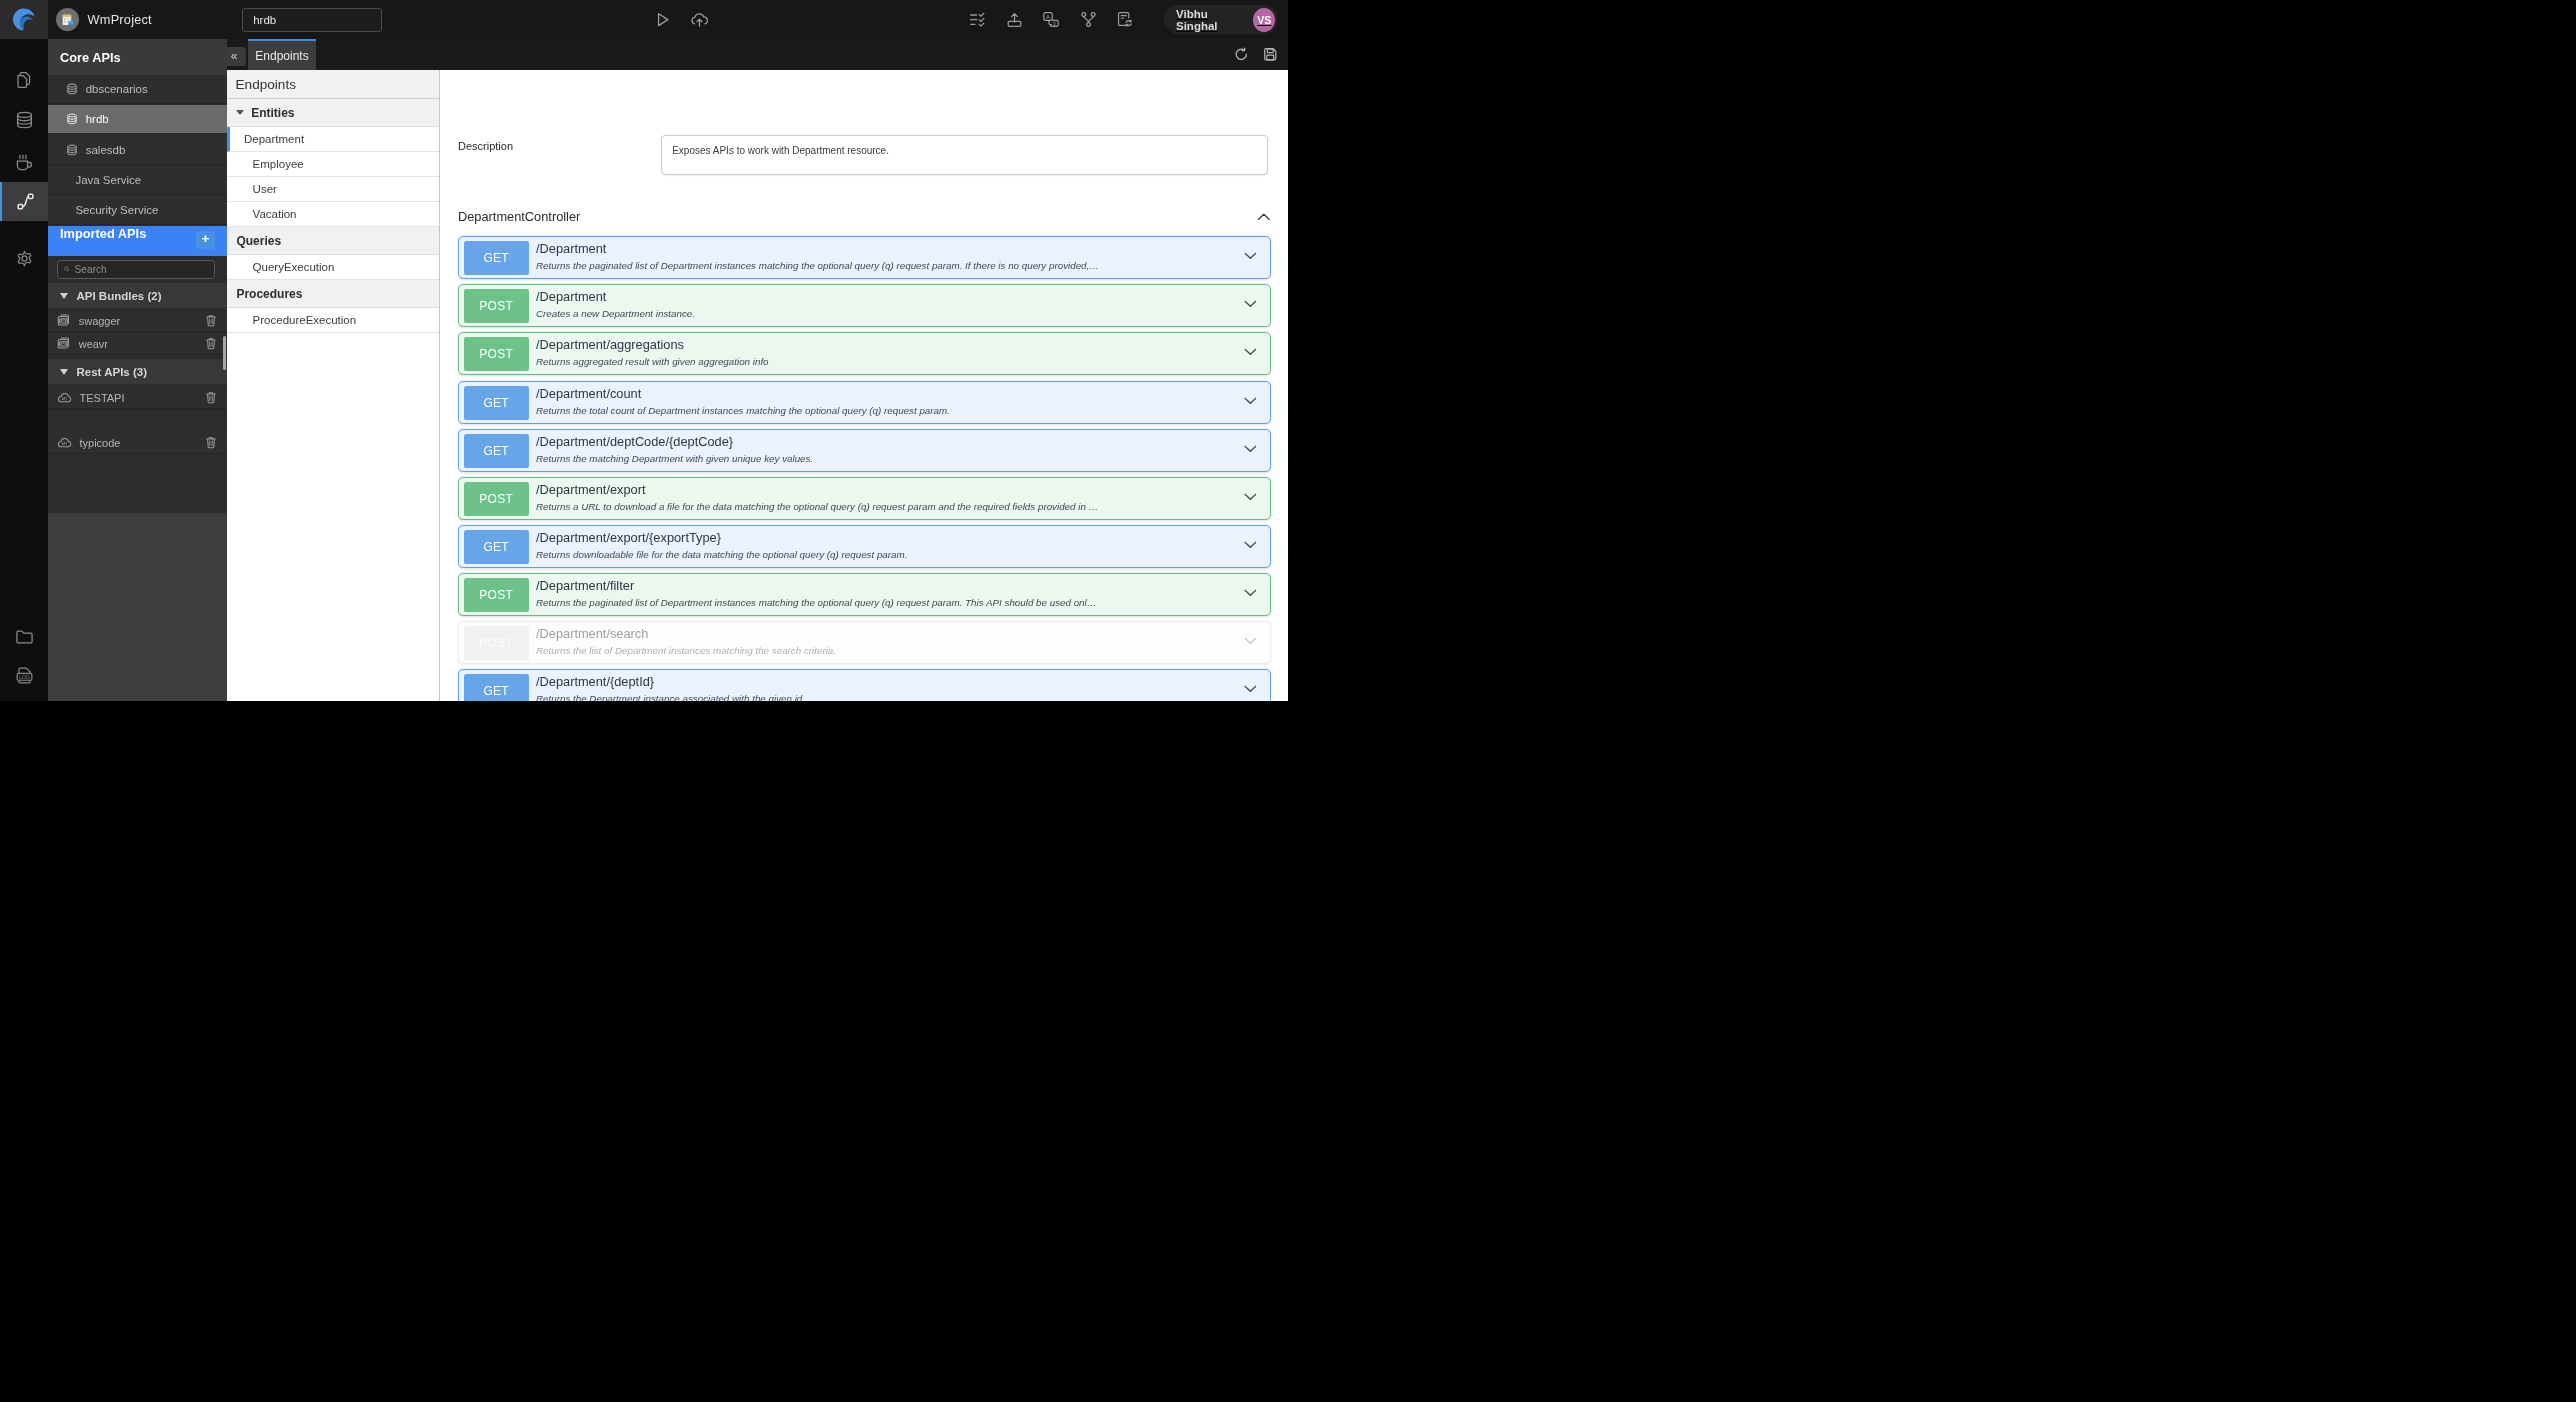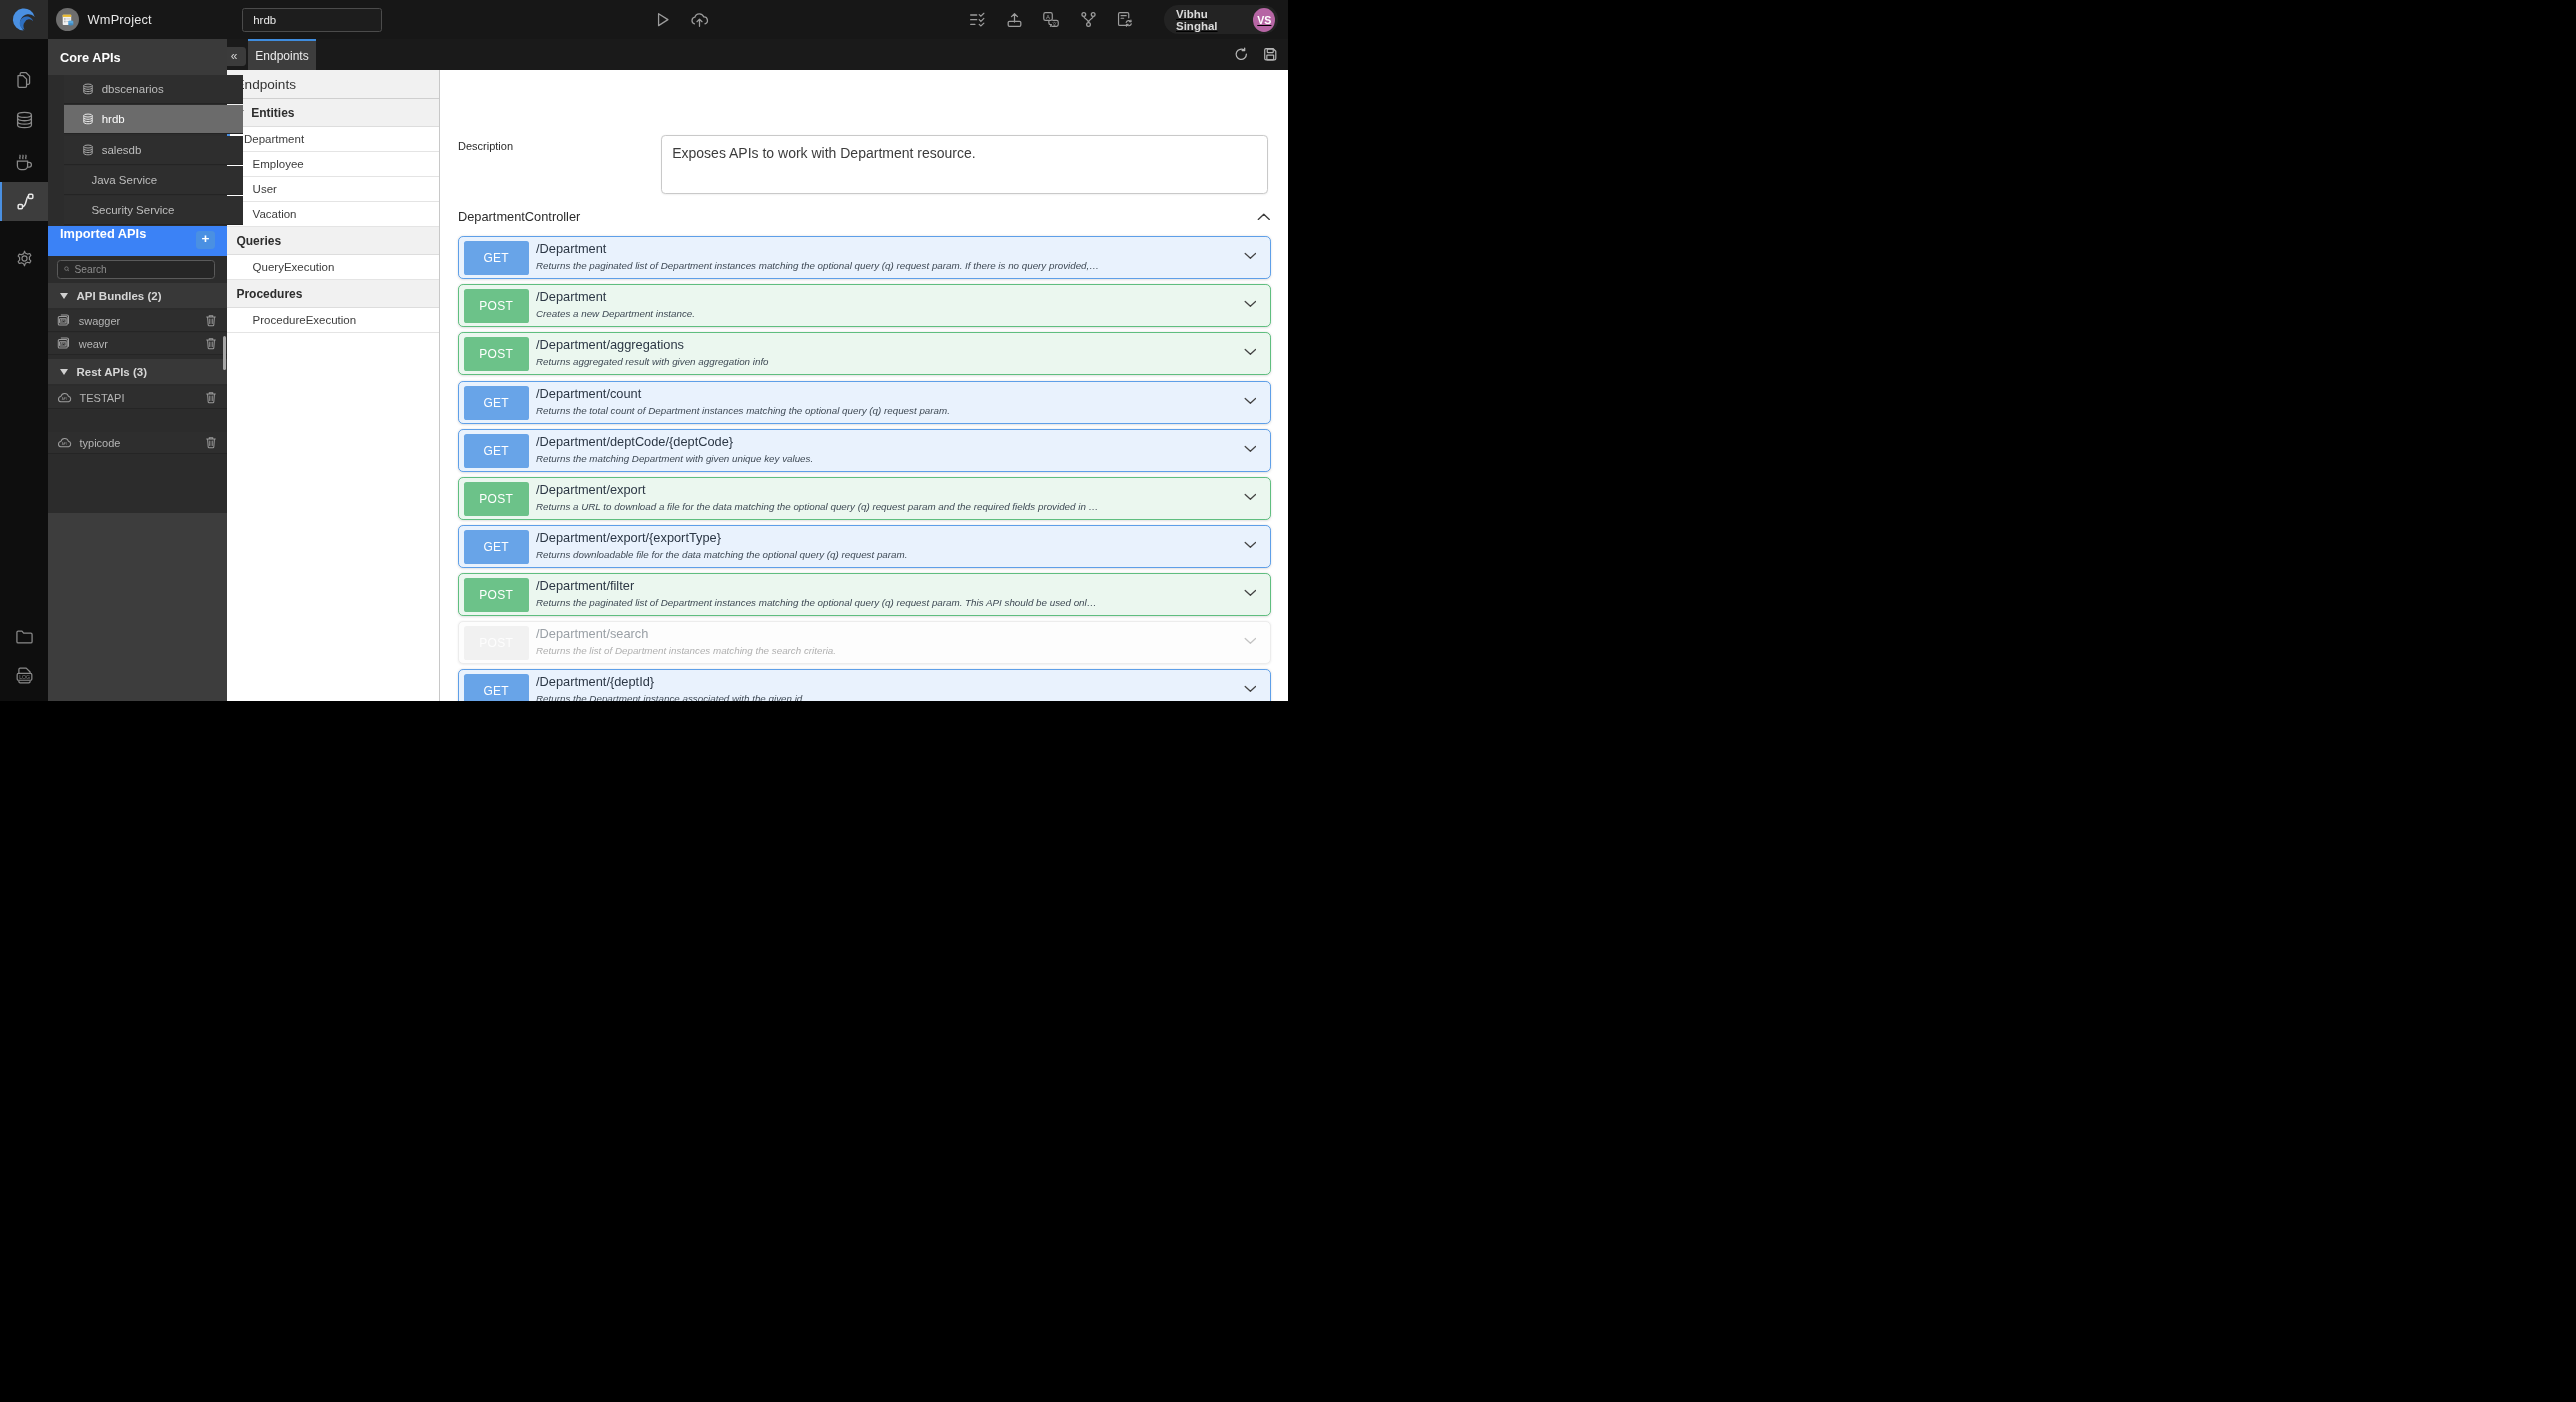--- a/index.html
+++ b/index.html
@@ -24,21 +24,21 @@
 
   
   .rail { position:absolute; left:0; top:39px; width:48px; height:662px; background:#0e0e0e; z-index:25; }
   .rail-item { position:absolute; left:0; width:48px; height:37px; display:flex; align-items:center; justify-content:center; color:#8a8a8a; cursor:pointer; }
   .rail-item.selected { background:#3d3d3d; border-left:2.6px solid #4a90e2; color:#e8e8e8; }
 
   
   .sidebar { position:absolute; left:48px; top:39px; width:179px; height:662px; background:#2c2c2c; z-index:20; }
   .sidebar-bottom { position:absolute; left:0; top:474px; width:179px; height:188px; background:#3d3d3d; }
   .sb-header { position:absolute; left:0; width:179px; height:36px; background:#3a3a3a; color:#fff; font-size:12.8px; font-weight:700; display:flex; align-items:center; padding:0 12px; }
-  .sb-item { position:absolute; left:16px; width:179px; height:29px; background:#2e2e2e; display:flex; align-items:center; color:#bdbdbd; font-size:11.5px; padding:0 18px; gap:7.7px; cursor:pointer; border-bottom:1.7px solid #242424;text-align:right; }
+  .sb-item { position:absolute; left:0; width:179px; height:29px; background:#2e2e2e; display:flex; align-items:center; color:#bdbdbd; font-size:11.5px; padding:0 18px; gap:7.7px; cursor:pointer; border-bottom:1.7px solid #242424;text-align:right; }
   .sb-item.selected { background:#6b6b6b; color:#fff; }
   .sb-item .sb-ico { color:#a9a9a9; display:flex; }
   .sb-item.selected .sb-ico { color:#eee; }
   .imported-header { position:absolute; left:0; top:187px; width:179px; height:30px; background:#3b82f6; color:#fff; font-size:12.8px; font-weight:700; display:flex; align-items:flex-start; padding:0 12px; }
   .plus-btn { position:absolute; right:12px; top:5.1px; width:19px; height:18px; background:#4a90e2; border-radius:3.4px; color:#fff; font-size:13.6px; line-height:16px; text-align:center; cursor:pointer; }
   .sb-search { position:absolute; left:8.5px; top:221px; width:158px; height:19px; background:#262626; border:0.9px solid #5a5a5a; border-radius:3.4px; display:flex; align-items:center; padding:0 6px; gap:5.1px; color:#8d8d8d; }
   .sb-search input { flex:1; background:transparent; border:none; outline:none; color:#ccc; font-size:10.2px; font-family:"Liberation Sans",sans-serif; }
   .sb-search input::placeholder { color:#8d8d8d; }
   .group-header { position:absolute; left:0; width:179px; height:25px; background:#383838; color:#d6d6d6; font-size:11.5px; font-weight:600; display:flex; align-items:center; padding:0 12px; gap:8.5px; cursor:pointer; }
   .caret-down { width:0; height:0; border-left:4.7px solid transparent; border-right:4.7px solid transparent; border-top:6px solid #d0d0d0; }
@@ -59,21 +59,21 @@
   .tree-title { height:29px; background:#f1f1f1; border-bottom:0.9px solid #cfcfcf; color:#333; font-size:13.6px; display:flex; align-items:center; padding:0 8.5px; }
   .tree-section { height:28px; background:#f1f1f1; border-bottom:0.9px solid #ddd; color:#2d2d2d; font-size:12px; font-weight:700; display:flex; align-items:center; padding:0 9.4px; gap:6.8px; cursor:pointer; }
   .tree-section .caret { width:0; height:0; border-left:4.3px solid transparent; border-right:4.3px solid transparent; border-top:5.5px solid #555; }
   .tree-item { height:25px; background:#fff; border-bottom:0.9px solid #e4e4e4; color:#3c3c3c; font-size:11.5px; display:flex; align-items:center; padding:0 9.4px 0 25.6px; cursor:pointer; position:relative; }
   .tree-item.selected { border-left:3.4px solid #4a90e2; padding-left:14px; }
 
   
   .main { position:absolute; left:440px; top:70px; width:848px; height:631px; background:#fff; z-index:5; }
   .title-band { position:absolute; left:0; top:0; width:848px; height:52px; background:#f7f7f7; border-bottom:0.9px solid #d4d4d4; display:flex; align-items:center; padding:0 18px; font-size:17px; color:#1e1e1e; }
   .desc-label { position:absolute; left:18px; top:70px; font-size:11px; font-weight:500; color:#2a2a2a; }
-  .desc-box { position:absolute; left:221px; top:65px; width:607px; height:59px; border:0.9px solid #c9c9c9; border-radius:4.3px; font-size:14px; color:#3c3c3c; padding:8.5px 10.2px; resize:none; outline:none; font-family:"Liberation Sans",sans-serif; box-shadow:0 0.9px 1.7px rgba(0,0,0,.06); }
+  .desc-box { position:absolute; left:221px; top:65px; width:607px; height:40px; border:0.9px solid #c9c9c9; border-radius:4.3px; font-size:10px; color:#3c3c3c; padding:8.5px 10.2px; resize:none; outline:none; font-family:"Liberation Sans",sans-serif; box-shadow:0 0.9px 1.7px rgba(0,0,0,.06); }
   .controller-row { position:absolute; left:18px; top:139px; width:813px; display:flex; align-items:center; justify-content:space-between; }
   .controller-name { font-size:12.8px; color:#2b2b2b; }
   .chev { color:#3c3c3c; display:flex; }
   .endpoint { position:absolute; left:18px; width:813px; height:43px; border-radius:5.1px; border:1.3px solid; box-shadow:0 0.9px 2.6px rgba(0,0,0,.13); cursor:pointer; }
   .endpoint .badge { position:absolute; left:4.7px; top:3.8px; width:65px; height:34px; border-radius:2.6px; color:#fff; font-size:12px; font-weight:400; display:flex; align-items:center; justify-content:center; letter-spacing:0.3px; }
   .endpoint .ep-path { position:absolute; left:77px; top:4.3px; font-size:12.8px; color:#2c3745; white-space:nowrap; }
   .endpoint .ep-desc { position:absolute; left:77px; top:23px; font-size:9.8px; font-style:italic; color:#3f4a55; white-space:nowrap; }
   .endpoint .ep-chev { position:absolute; right:13.6px; top:14.5px; color:#444; }
   .endpoint.get { background:#e9f2fd; border-color:#5e9fe8; }
   .endpoint.get .badge { background:#68a4e8; }

